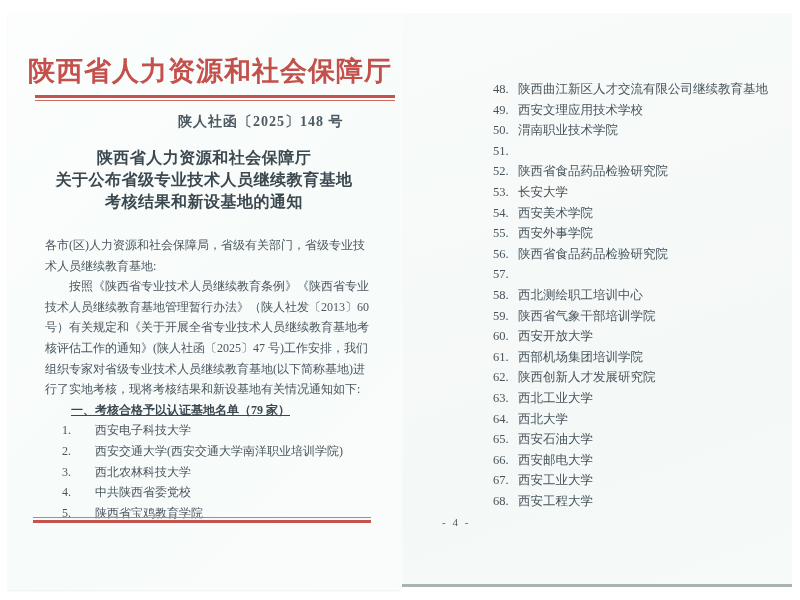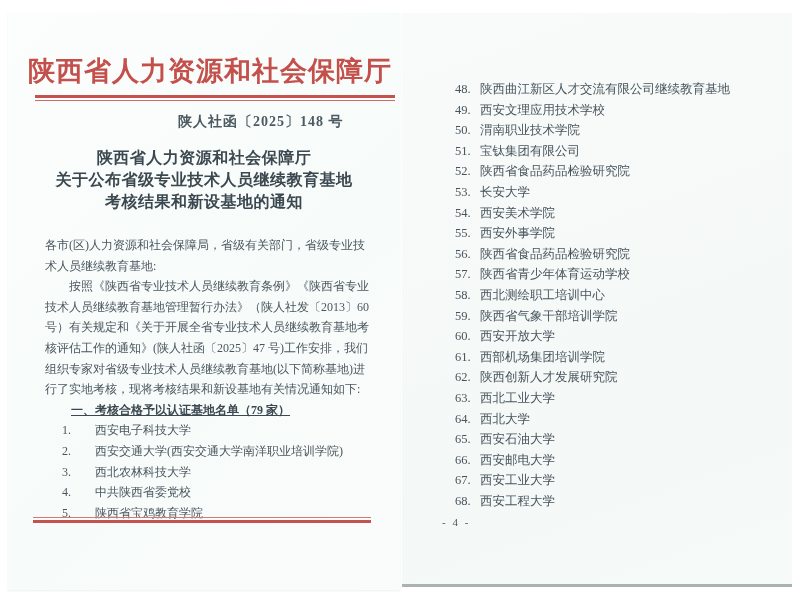--- a/index.html
+++ b/index.html
@@ -63,21 +63,21 @@
     height: 2px;
     border-top: 1px solid #d07a75;
     border-bottom: 3px solid #c4534e;
   }
 
   
   .right-list {
     position: absolute; top: 66px; left: 53px; width: 320px;
     font-size: 12.5px; color: #48545c; line-height: 20.6px;
   }
-  .page-right .row-num { width: 25px; flex: none; }
+  .page-right .row-num { width: 25px; flex: none; margin-left: 38px; }
   .page-number {
     position: absolute; top: 503px; left: 40px;
     font-size: 11px; color: #4e5a62; letter-spacing: 2px; white-space: nowrap;
   }
 </style>
 </head>
 <body>
 
 <div class="page page-left">
   <div class="agency-header">陕西省人力资源和社会保障厅</div>
@@ -158,21 +158,20 @@
         <span>西安文理应用技术学校</span>
       </div>
 
       <div class="num-row">
         <span class="row-num">50.</span>
         <span>渭南职业技术学院</span>
       </div>
 
       <div class="num-row">
         <span class="row-num">51.</span>
-        <span>宝钛集团有限公司</span>
       </div>
 
       <div class="num-row">
         <span class="row-num">52.</span>
         <span>陕西省食品药品检验研究院</span>
       </div>
 
       <div class="num-row">
         <span class="row-num">53.</span>
         <span>长安大学</span>
@@ -188,21 +187,20 @@
         <span>西安外事学院</span>
       </div>
 
       <div class="num-row">
         <span class="row-num">56.</span>
         <span>陕西省食品药品检验研究院</span>
       </div>
 
       <div class="num-row">
         <span class="row-num">57.</span>
-        <span>陕西省青少年体育运动学校</span>
       </div>
 
       <div class="num-row">
         <span class="row-num">58.</span>
         <span>西北测绘职工培训中心</span>
       </div>
 
       <div class="num-row">
         <span class="row-num">59.</span>
         <span>陕西省气象干部培训学院</span>

